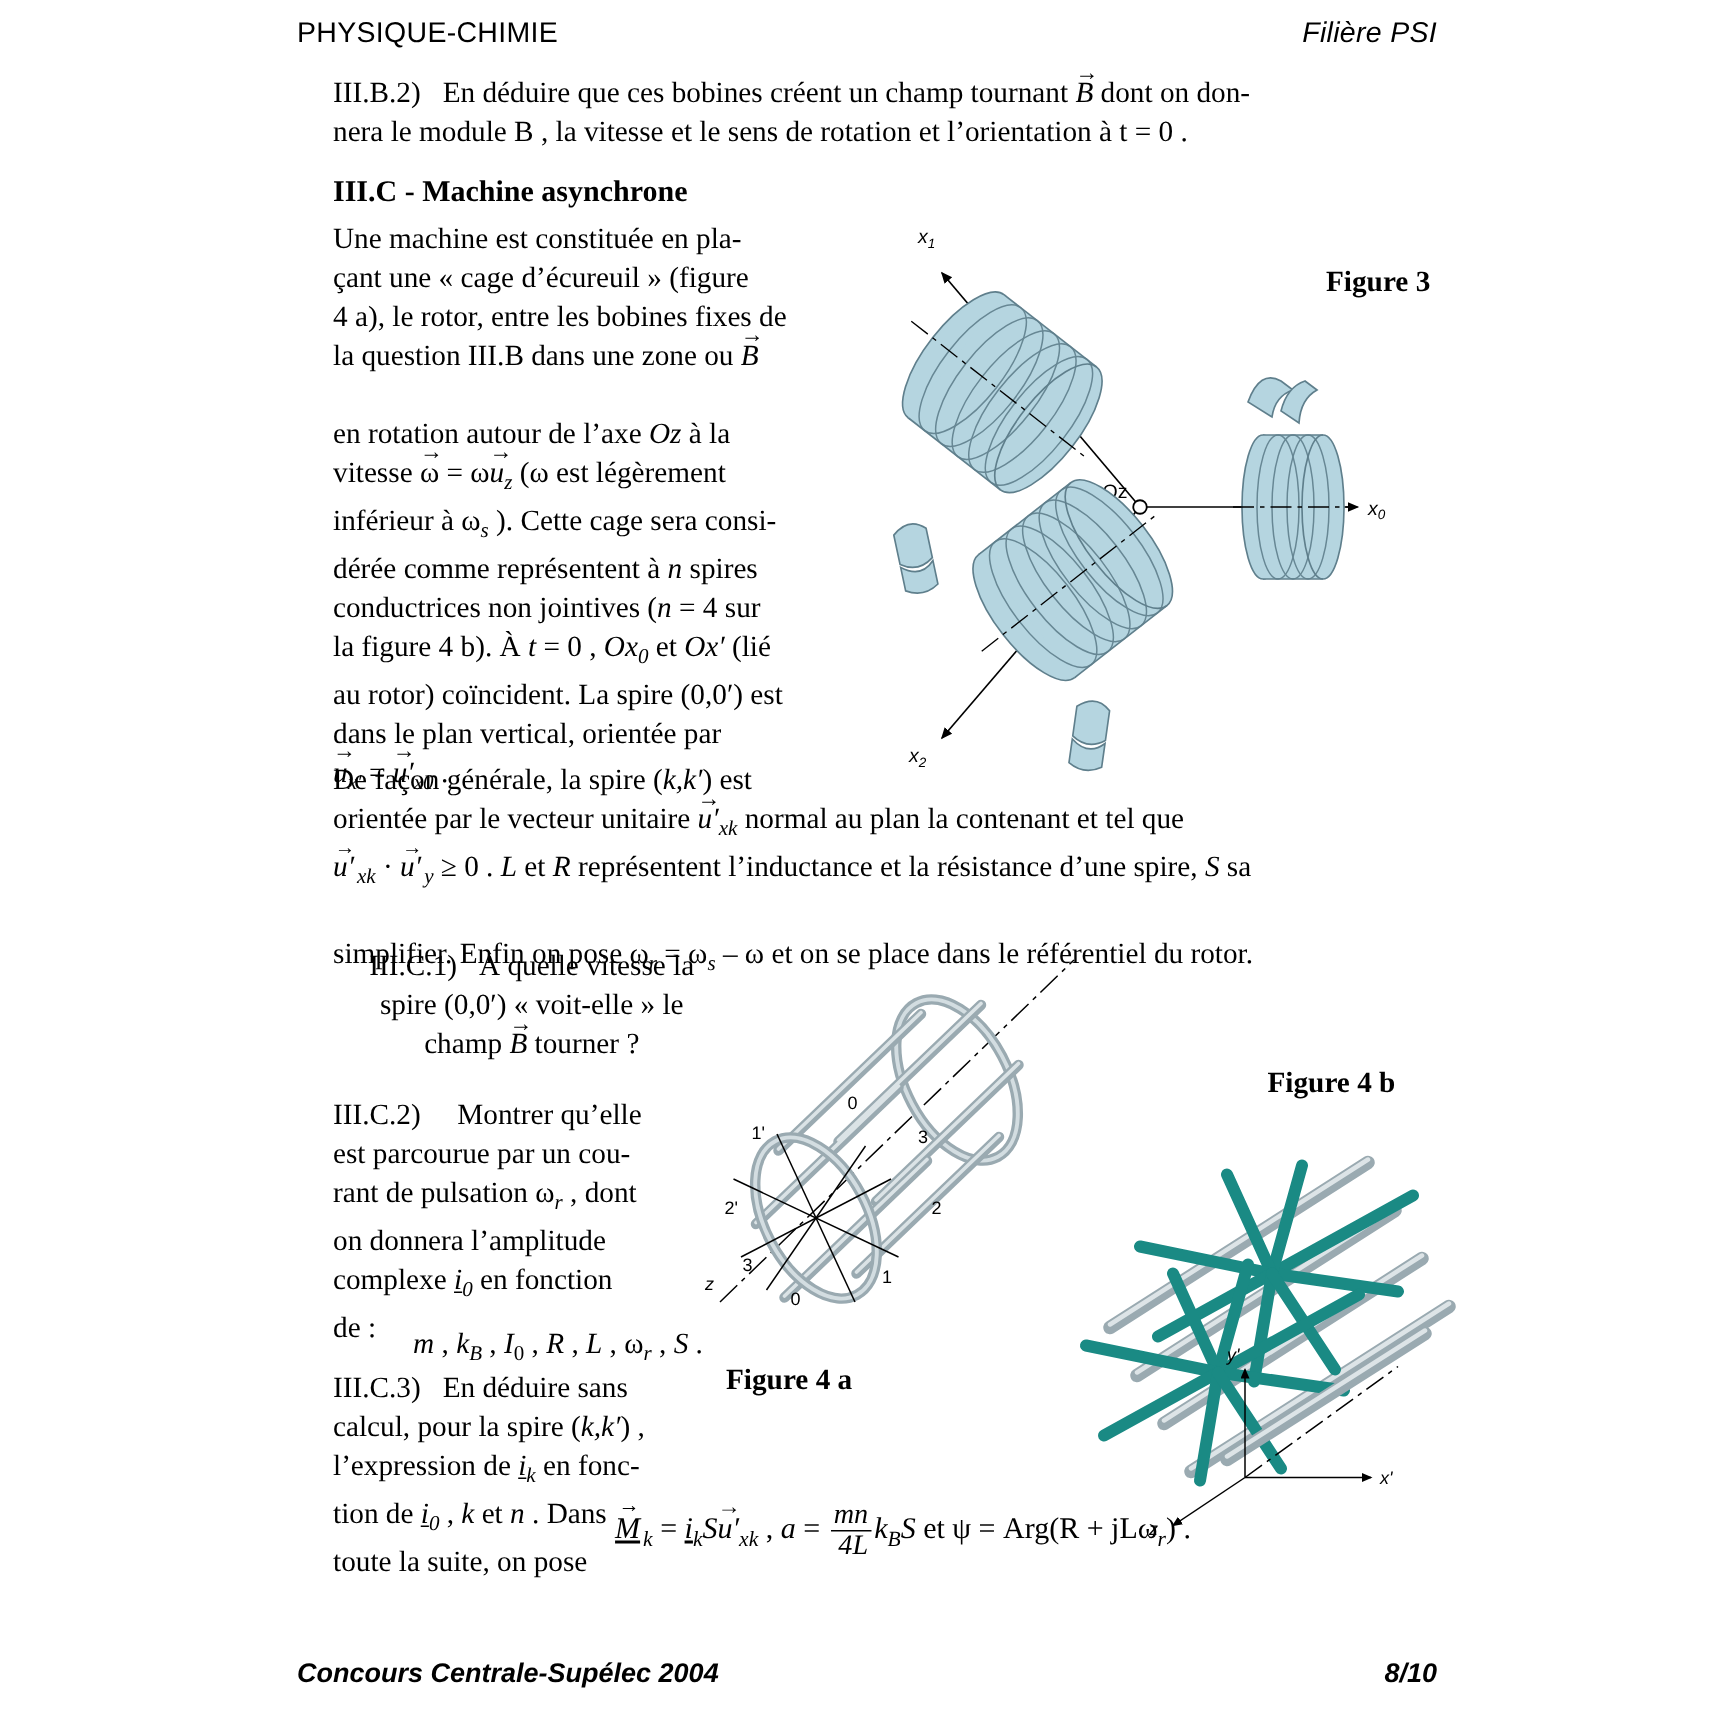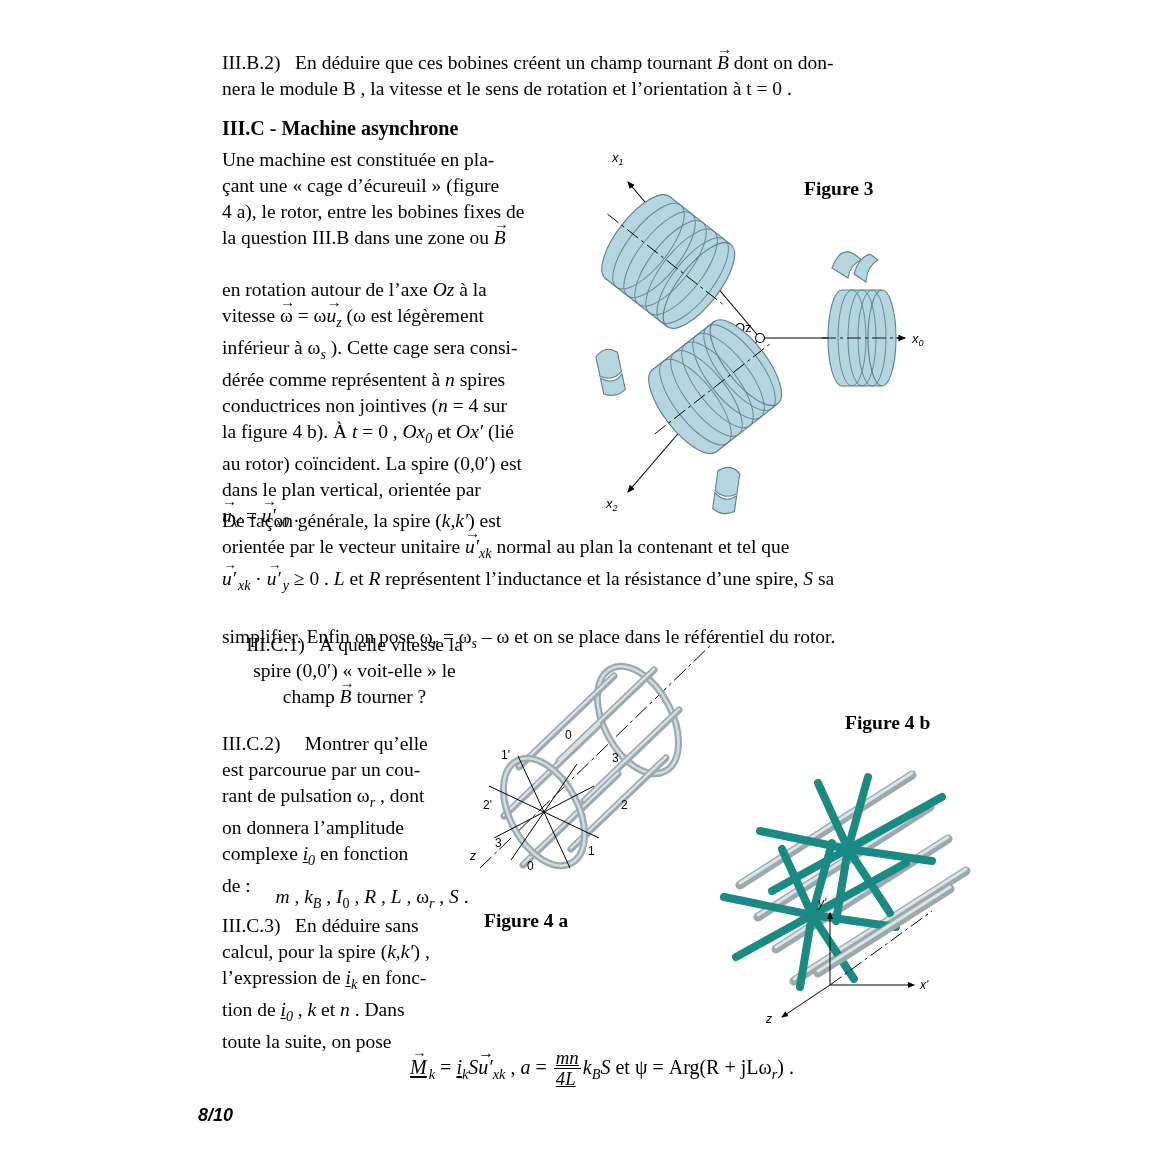--- a/index.html
+++ b/index.html
@@ -108,55 +108,58 @@
   #p-wide { left: 198px; top: 508px; width: 760px; }
   
   #p-c1 { left: 198px; top: 632px; width: 265px; }
   
   #p-c2 { left: 198px; top: 731px; width: 265px; }
   
   #p-syms { left: 198px; top: 884px; width: 300px; }
   
   #p-c3 { left: 198px; top: 913px; width: 265px; }
   
-  #p-formula { left: 198px; top: 1048px; width: 760px; text-align: center; font-size: 20px; }
+  #p-formula { left: 198px; top: 1000px; width: 760px; text-align: center; font-size: 20px; }
 
   .frac {
     display: inline-block;
     vertical-align: -0.55em;
-    text-align: left;
+    text-align: right;
     font-size: 0.94em;
     margin: 0 2px;
-    text-decoration: underline;
   }
   .frac .num { display: block; border-bottom: 1px solid #000; padding: 0 2px; line-height: 1.05; }
   .frac .den { display: block; padding: 0 2px; line-height: 1.1; }
 
   
   .figcap {
     position: absolute;
     font-family: "Liberation Serif", serif;
     font-weight: bold;
     font-size: 19.5px;
   }
-  #cap-f3 { left: 804px; top: 178px; }
+  #cap-f3 { left: 884px; top: 178px; }
   #cap-f4b { left: 845px; top: 712px; }
   #cap-f4a { left: 484px; top: 883px; margin-top: 27px; }
 
   svg { display: block; }
   .fig { position: absolute; }
   #fig3 { left: 560px; top: 140px; }
   #fig4a { left: 466px; top: 628px; }
   #fig4b { left: 700px; top: 735px; }
 </style>
 </head>
 <body>
 
 <div class="page">
 
+  <div class="header">
+    <div class="left">PHYSIQUE-CHIMIE</div>
+    <div class="right">Filière PSI</div>
+  </div>
 
   <div class="blk" id="p-iiib2">
     <span>III.B.2)</span>&nbsp;&nbsp;
     <span>En déduire que ces bobines créent un champ tournant </span><span class="vec ital">B</span><span> dont on don-</span><br>
     <span>nera le module B , la vitesse et le sens de rotation et l’orientation à t = 0 .</span>
   </div>
 
   <div class="blk bold" id="h-iiic">III.C - Machine asynchrone</div>
 
   <div class="blk" id="p-col1">
@@ -426,16 +429,17 @@
       </g>
       <g font-family="Liberation Sans, sans-serif" font-size="12" font-style="italic">
         <text x="118" y="172">y'</text>
         <text x="220" y="254">x'</text>
         <text x="66" y="288">z</text>
       </g>
     </svg>
   </div>
 
   <div class="footer">
+    <div>Concours Centrale-Supélec 2004</div>
     <div>8/10</div>
   </div>
 
 </div>
 
 </body></html>

